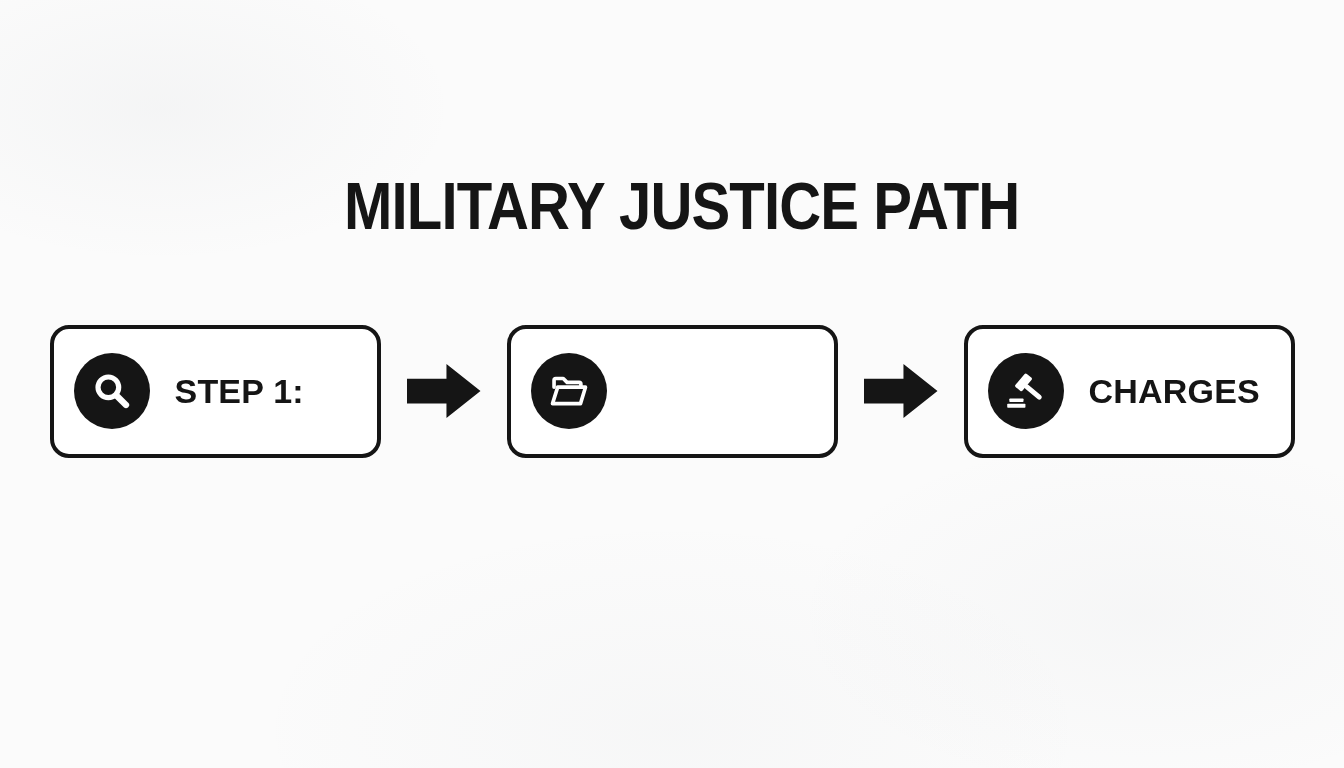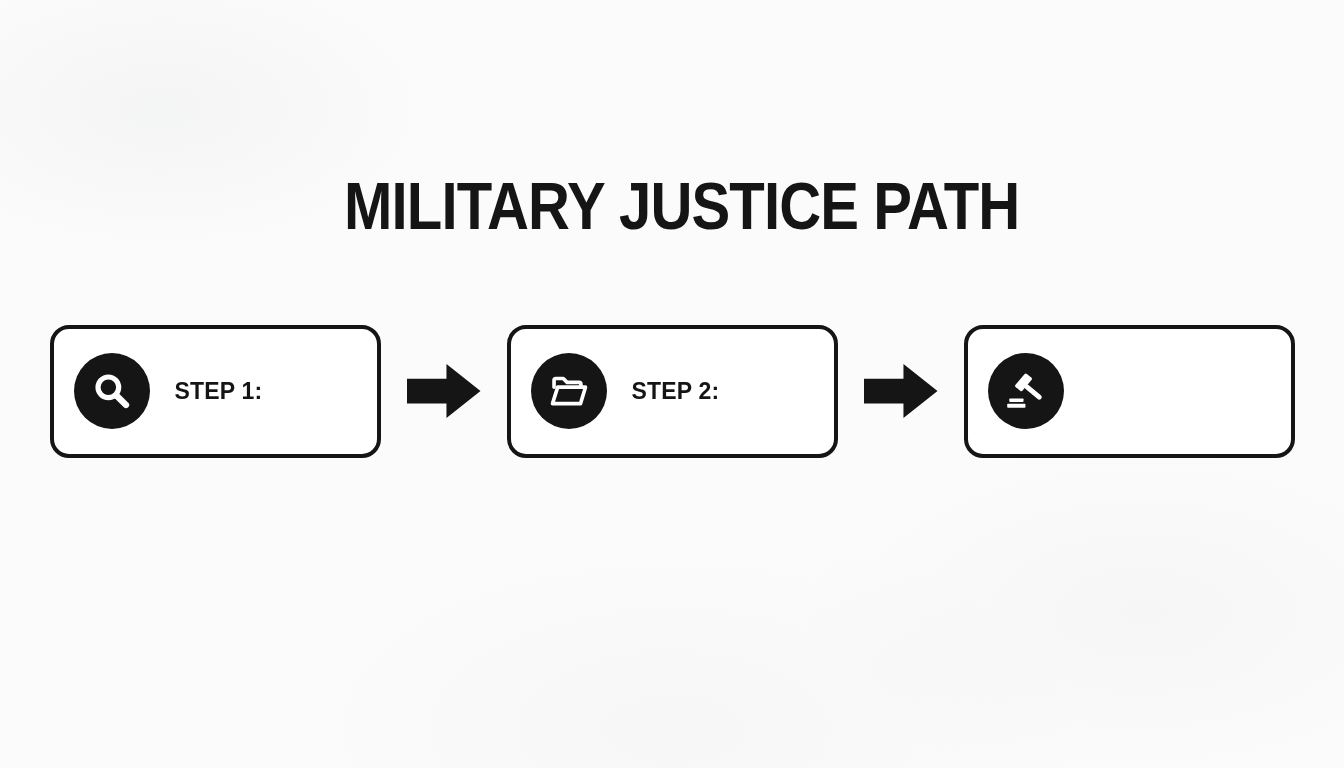--- a/index.html
+++ b/index.html
@@ -66,21 +66,21 @@
     justify-content: center;
     flex: 0 0 auto;
     color: var(--icon-fg, #ffffff);
   }
   .icon-circle svg { width: 46px; height: 46px; display: block; }
 
   .step-label {
     display: flex;
     flex-direction: column;
     font-weight: 700;
-    font-size: 23px;
+    font-size: 34px;
     line-height: 32px;
     letter-spacing: 0.2px;
     white-space: nowrap;
     justify-content: space-between;
   }
 
   .arrow {
     width: 74px;
     height: 54px;
     flex: 0 0 auto;
@@ -114,33 +114,33 @@
     <div class="arrow"></div>
 
     <div class="step-box">
       <span class="icon-circle">
         <svg viewBox="0 0 24 24" fill="none" stroke="currentColor" stroke-width="1.9" stroke-linejoin="round" stroke-linecap="round" aria-hidden="true">
           <path d="M4.2 10 V6.4 q0 -0.9 0.9 -0.9 h3.9 l2 2 h6.3 q0.9 0 0.9 0.9 v1.6"></path>
           <path d="M3.4 18.6 L6.1 10 h14.5 l-2.6 8.6 z"></path>
         </svg>
       </span>
       <div class="step-label">
-        <span>STEP 2:</span>
       </div>
     </div>
 
     <div class="arrow"></div>
 
     <div class="step-box">
       <span class="icon-circle">
         <svg viewBox="0 0 24 24" fill="currentColor" aria-hidden="true">
           <rect x="8.3" y="3.0" width="4.8" height="9.0" rx="0.9" transform="rotate(40 10.7 7.5)"></rect>
           <rect x="10.2" y="11.2" width="11.0" height="2.6" rx="1.3" transform="rotate(40 15.7 12.5)"></rect>
           <rect x="3.3" y="15.9" width="7.4" height="1.8" rx="0.4"></rect>
           <rect x="2.2" y="18.6" width="9.5" height="2.1" rx="0.4"></rect>
         </svg>
       </span>
       <div class="step-label">
+        <span>CHARGES</span>
       </div>
     </div>
 
   </div>
 </div>
 
 </body></html>

